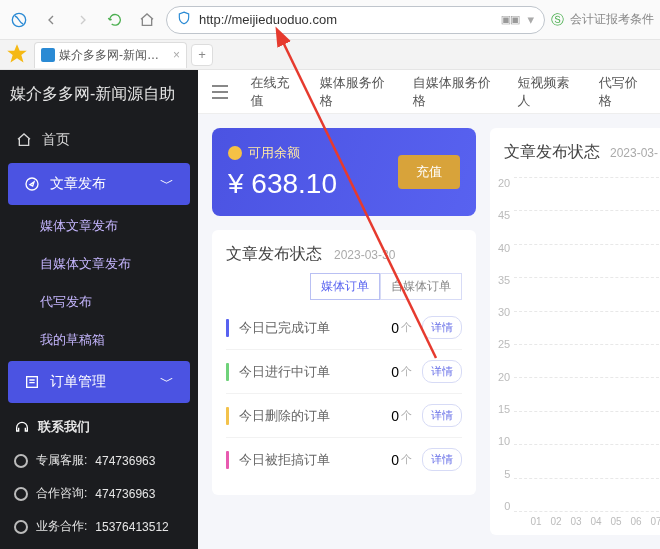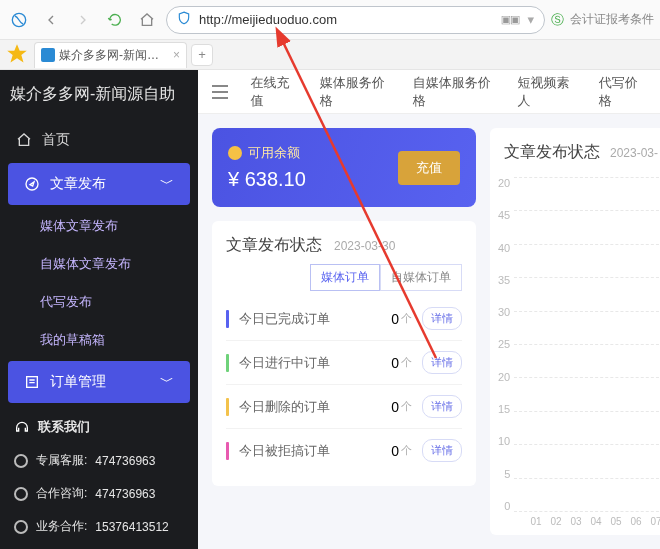--- a/index.html
+++ b/index.html
@@ -40,21 +40,21 @@
   .main{flex:1;background:#f5f6fa;display:flex;flex-direction:column;overflow:hidden}
   .topnav{height:44px;display:flex;align-items:center;gap:22px;padding:0 14px;background:#fff;border-bottom:1px solid #eee;font-size:13px;color:#555}
   .hamb{width:18px;height:14px;display:flex;flex-direction:column;justify-content:space-between}
   .hamb span{height:2px;background:#888}
   .content{flex:1;display:flex;overflow:hidden}
   .left-col{width:292px;flex:none;padding:14px;display:flex;flex-direction:column;gap:14px}
   .balance{background:linear-gradient(110deg,#4b53e2,#5862f0);border-radius:8px;padding:16px;color:#fff;display:flex;justify-content:space-between;align-items:center}
   .balance .bl-l{display:flex;flex-direction:column;gap:6px}
   .balance .lbl{display:flex;align-items:center;gap:6px;font-size:13px;color:#ffe9a6}
   .balance .coin{width:14px;height:14px;border-radius:50%;background:#f6c145}
-  .balance .amt{font-size:20px;font-weight:500}
+  .balance .amt{font-size:28px;font-weight:500}
   .balance .btn{background:#d8a33a;color:#fff;padding:8px 18px;border-radius:4px;font-size:13px}
   .panel{background:#fff;border-radius:6px;padding:14px}
   .panel-hd{display:flex;align-items:baseline;gap:12px;font-size:16px;color:#444;margin-bottom:6px}
   .date{font-size:12px;color:#aaa}
   .tabs2{display:flex;gap:0;justify-content:flex-end;margin:8px 0 6px;font-size:12px}
   .tabs2 .t{padding:4px 10px;border:1px solid #d7dbf6;color:#888}
   .tabs2 .t.active{color:#5862f0;border-color:#b9c0f3}
   .row-stat{display:flex;align-items:center;padding:10px 0;border-bottom:1px solid #f2f2f2}
   .row-stat:last-child{border-bottom:none}
   .row-stat .bar{width:3px;height:18px;margin-right:10px;border-radius:1px}

